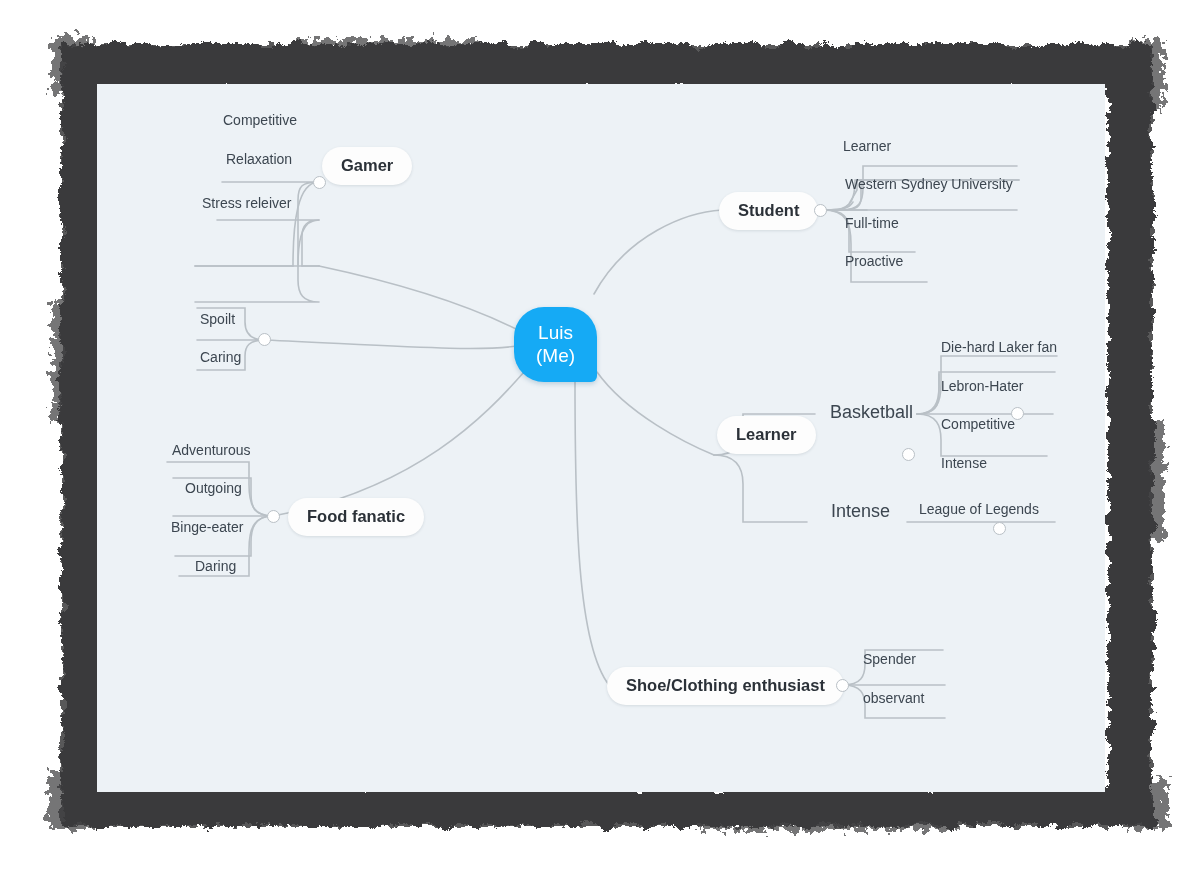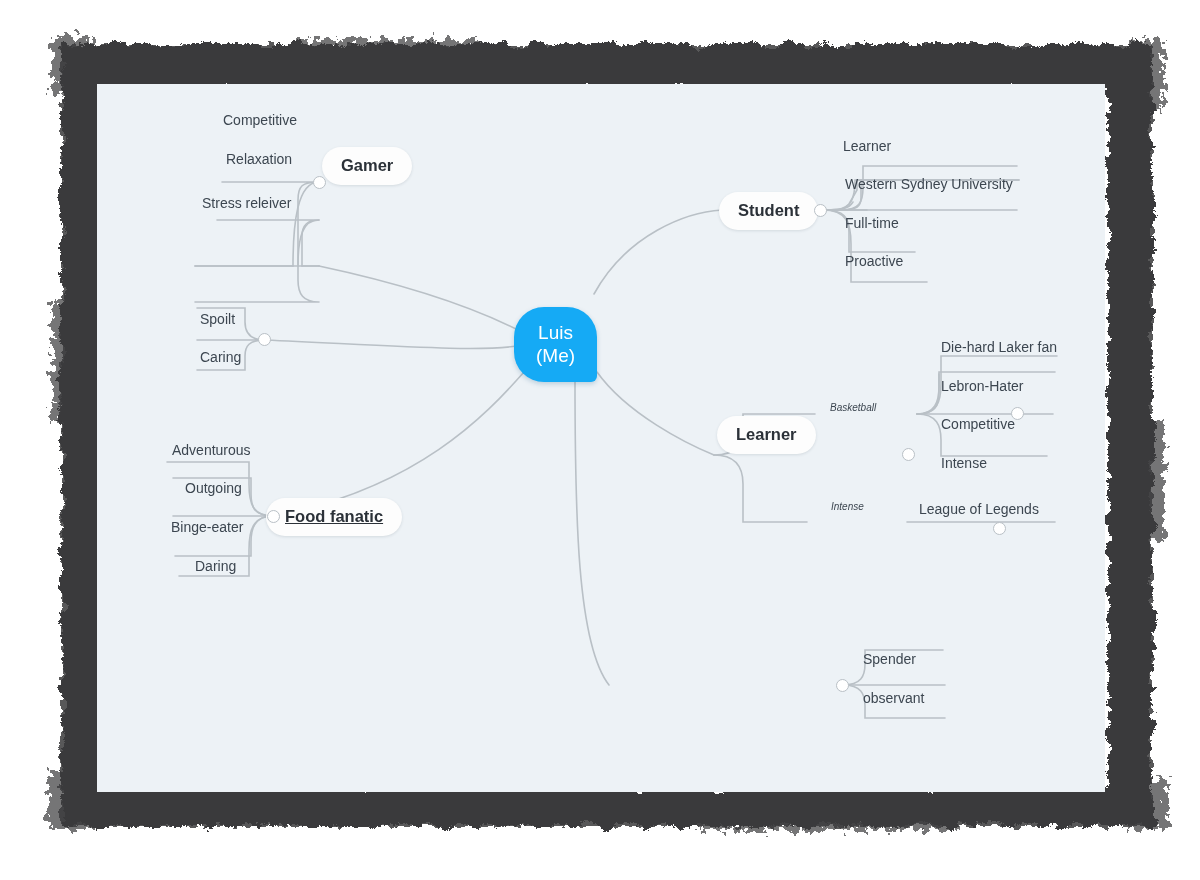--- a/index.html
+++ b/index.html
@@ -45,21 +45,21 @@
     padding:9px 19px 10px 19px;
     border-radius:22px;
     box-shadow:0 1px 3px rgba(40,60,80,.13);
   }
   .leaf{
     color:#3c4650;
     font-size:14px;
     font-weight:400;
     padding:0 4px 3px 4px;
   }
-  .leaf.mid{font-size:10px;font-style:italic;}
+  .leaf.mid{font-size:18px;}
   .dot{
     position:absolute;
     width:13px;height:13px;
     border-radius:50%;
     background:#ffffff;
     border:1.6px solid #b9c0c6;
     box-sizing:border-box;
   }
 </style>
 </head>
@@ -203,25 +203,26 @@
     <div class="node leaf mid" style="left:729px;top:318px;">Basketball</div>
     <div class="dot" style="left:914px;top:323px;"></div>
     <div class="node leaf" style="left:840px;top:255px;">Die-hard Laker fan</div>
     <div class="node leaf" style="left:840px;top:294px;">Lebron-Hater</div>
     <div class="node leaf" style="left:840px;top:332px;">Competitive</div>
     <div class="node leaf" style="left:840px;top:371px;">Intense</div>
     <div class="node leaf mid" style="left:730px;top:417px;">Intense</div>
     <div class="dot" style="left:896px;top:438px;"></div>
     <div class="node leaf" style="left:818px;top:417px;">League of Legends</div>
 
-    <div class="node branch" style="left:169px;top:414px;text-decoration:underline;">Food fanatic</div>
+    <div class="node branch" style="left:191px;top:414px;">Food fanatic</div>
     <div class="dot" style="left:170px;top:426px;"></div>
     <div class="node leaf" style="left:71px;top:358px;">Adventurous</div>
     <div class="node leaf" style="left:84px;top:396px;">Outgoing</div>
     <div class="node leaf" style="left:70px;top:435px;">Binge-eater</div>
     <div class="node leaf" style="left:94px;top:474px;">Daring</div>
 
+    <div class="node branch" style="left:510px;top:583px;">Shoe/Clothing enthusiast</div>
     <div class="dot" style="left:739px;top:595px;"></div>
     <div class="node leaf" style="left:762px;top:567px;">Spender</div>
     <div class="node leaf" style="left:762px;top:606px;">observant</div>
 
   </div>
 </div>
 
 </body></html>

